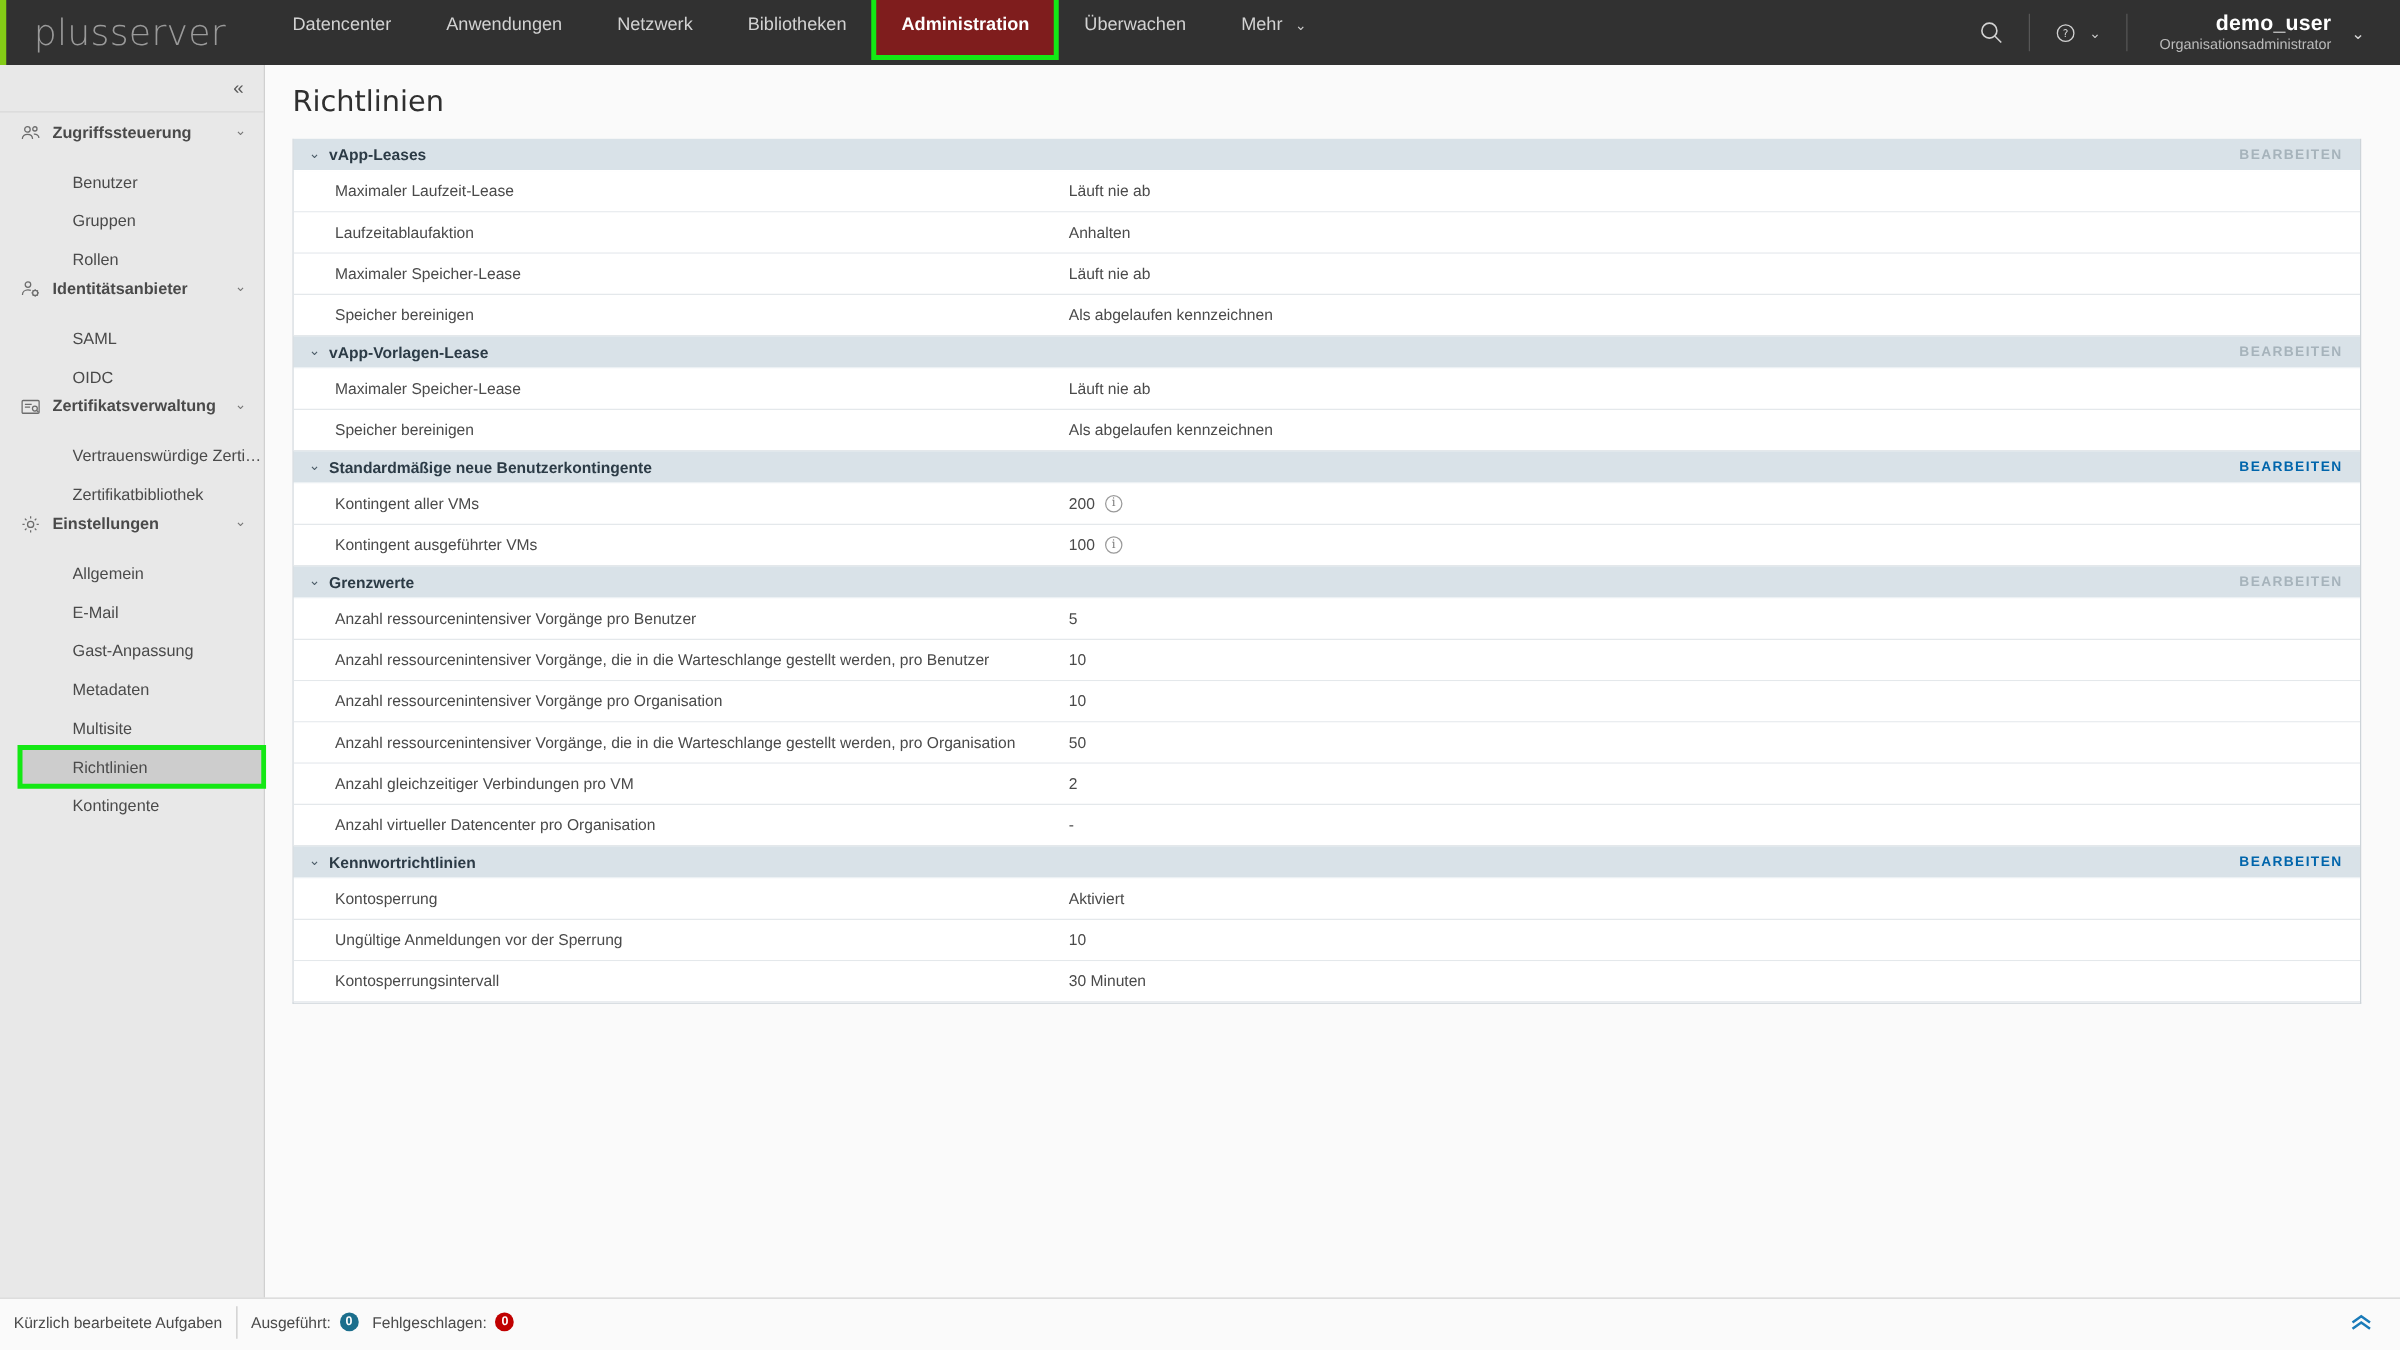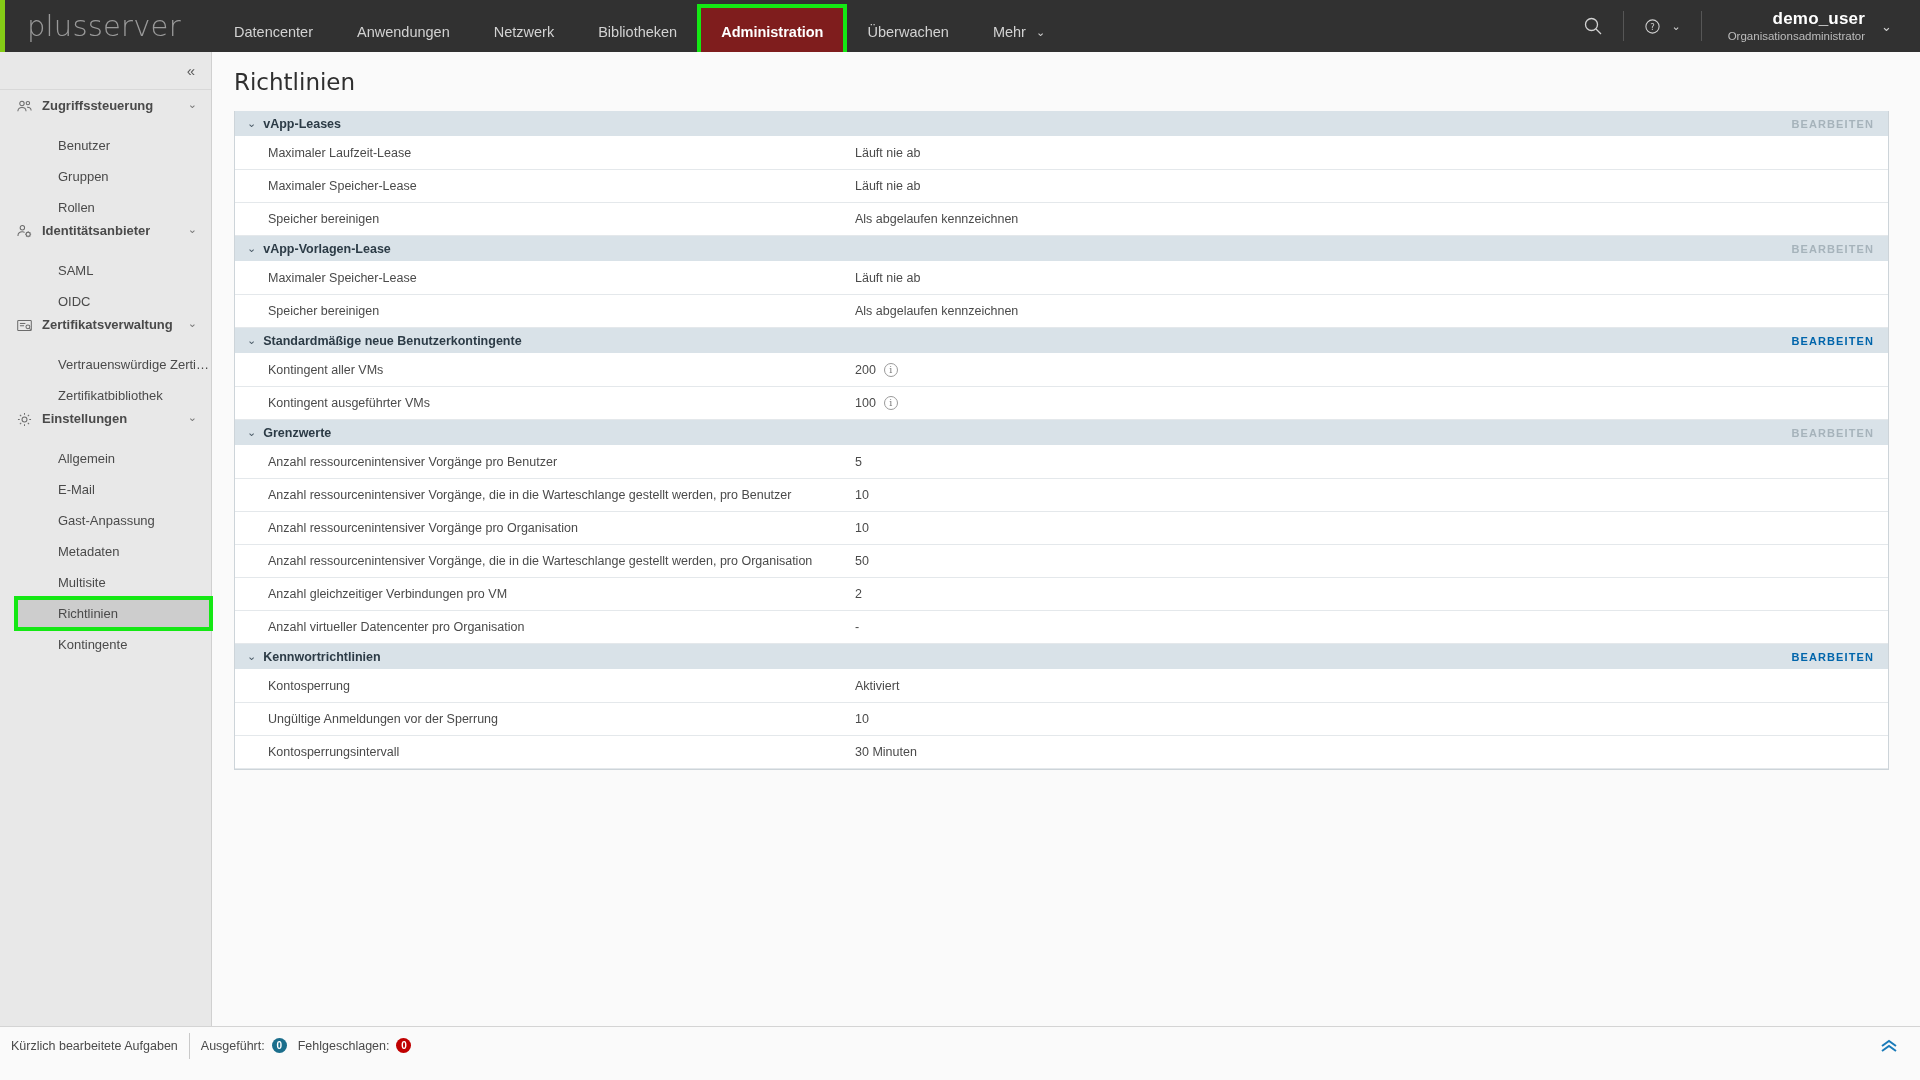--- a/index.html
+++ b/index.html
@@ -22,21 +22,21 @@
     display: flex; align-items: center; padding-left: 22px;
     border-left: 5px solid #84cc16;
   }
   .brand-text {
     color: #9a9a9a;
     font-size: 29px;
     letter-spacing: .2px;
     font-family: "DejaVu Sans", sans-serif;
     font-weight: 300;
   }
-  .nav { display: flex; align-items: flex-start; height: 40px; }
+  .nav { display: flex; align-items: flex-end; height: 40px; }
   .nav-item {
     color: #d2d2d2;
     font-size: 14.5px;
     padding: 0 22px;
     height: 52px;
     display: flex; align-items: center;
     white-space: nowrap;
     cursor: pointer;
   }
   .nav-item.active {
@@ -175,21 +175,21 @@
     width: 14px; height: 14px; border-radius: 50%;
     border: 1px solid #9a9a9a; color: #7a7a7a;
     font-size: 9.5px; margin-left: 8px;
     font-family: "DejaVu Serif", serif;
     line-height: 1;
     cursor: pointer;
   }
 
   
   .statusbar {
-    position: absolute; bottom: 16px; left: 0;
+    position: absolute; bottom: 4px; left: 0;
     width: 1920px; height: 38px;
     background: #fafafa;
     border-top: 1px solid #d4d4d4;
     display: flex; align-items: center;
     font-size: 12.5px; color: #4a4a4a;
   }
   .sb-tasks {
     padding: 0 11px 0 11px;
     border-right: 1px solid #c9c9c9;
     height: 26px; display: flex; align-items: center;
@@ -384,20 +384,26 @@
         <span class="sec-title">vApp-Leases</span>
         <span class="sec-edit disabled">BEARBEITEN</span>
       </div>
       <div class="row">
         <div class="row-label">Maximaler Laufzeit-Lease</div>
         <div class="row-value">
           <span>Läuft nie ab</span>
         </div>
       </div>
       <div class="row">
+        <div class="row-label">Laufzeitablaufaktion</div>
+        <div class="row-value">
+          <span>Anhalten</span>
+        </div>
+      </div>
+      <div class="row">
         <div class="row-label">Maximaler Speicher-Lease</div>
         <div class="row-value">
           <span>Läuft nie ab</span>
         </div>
       </div>
       <div class="row">
         <div class="row-label">Speicher bereinigen</div>
         <div class="row-value">
           <span>Als abgelaufen kennzeichnen</span>
         </div>

